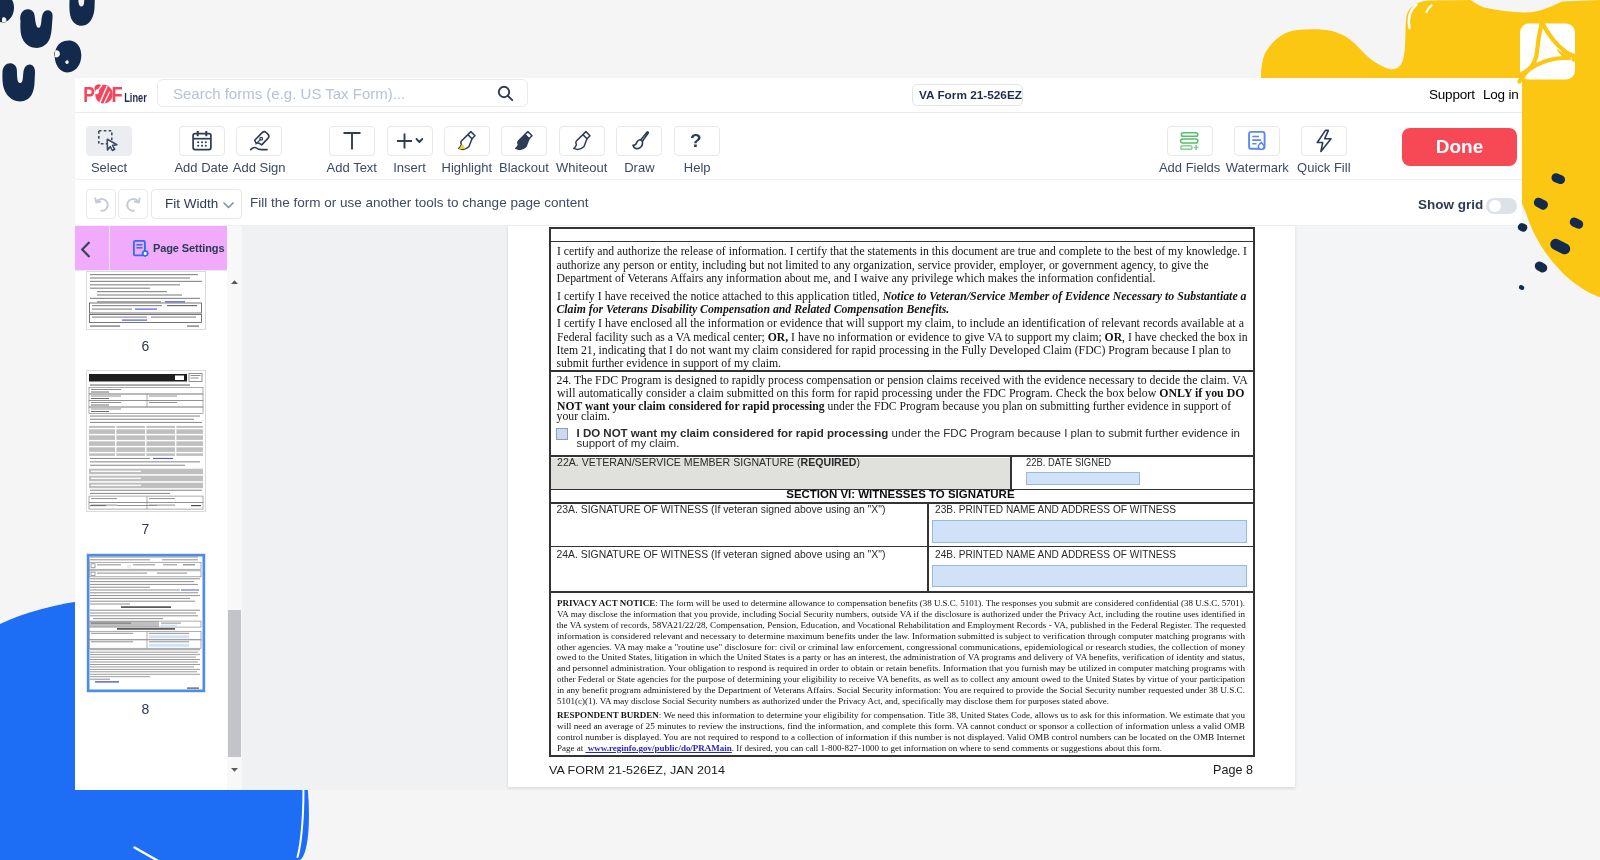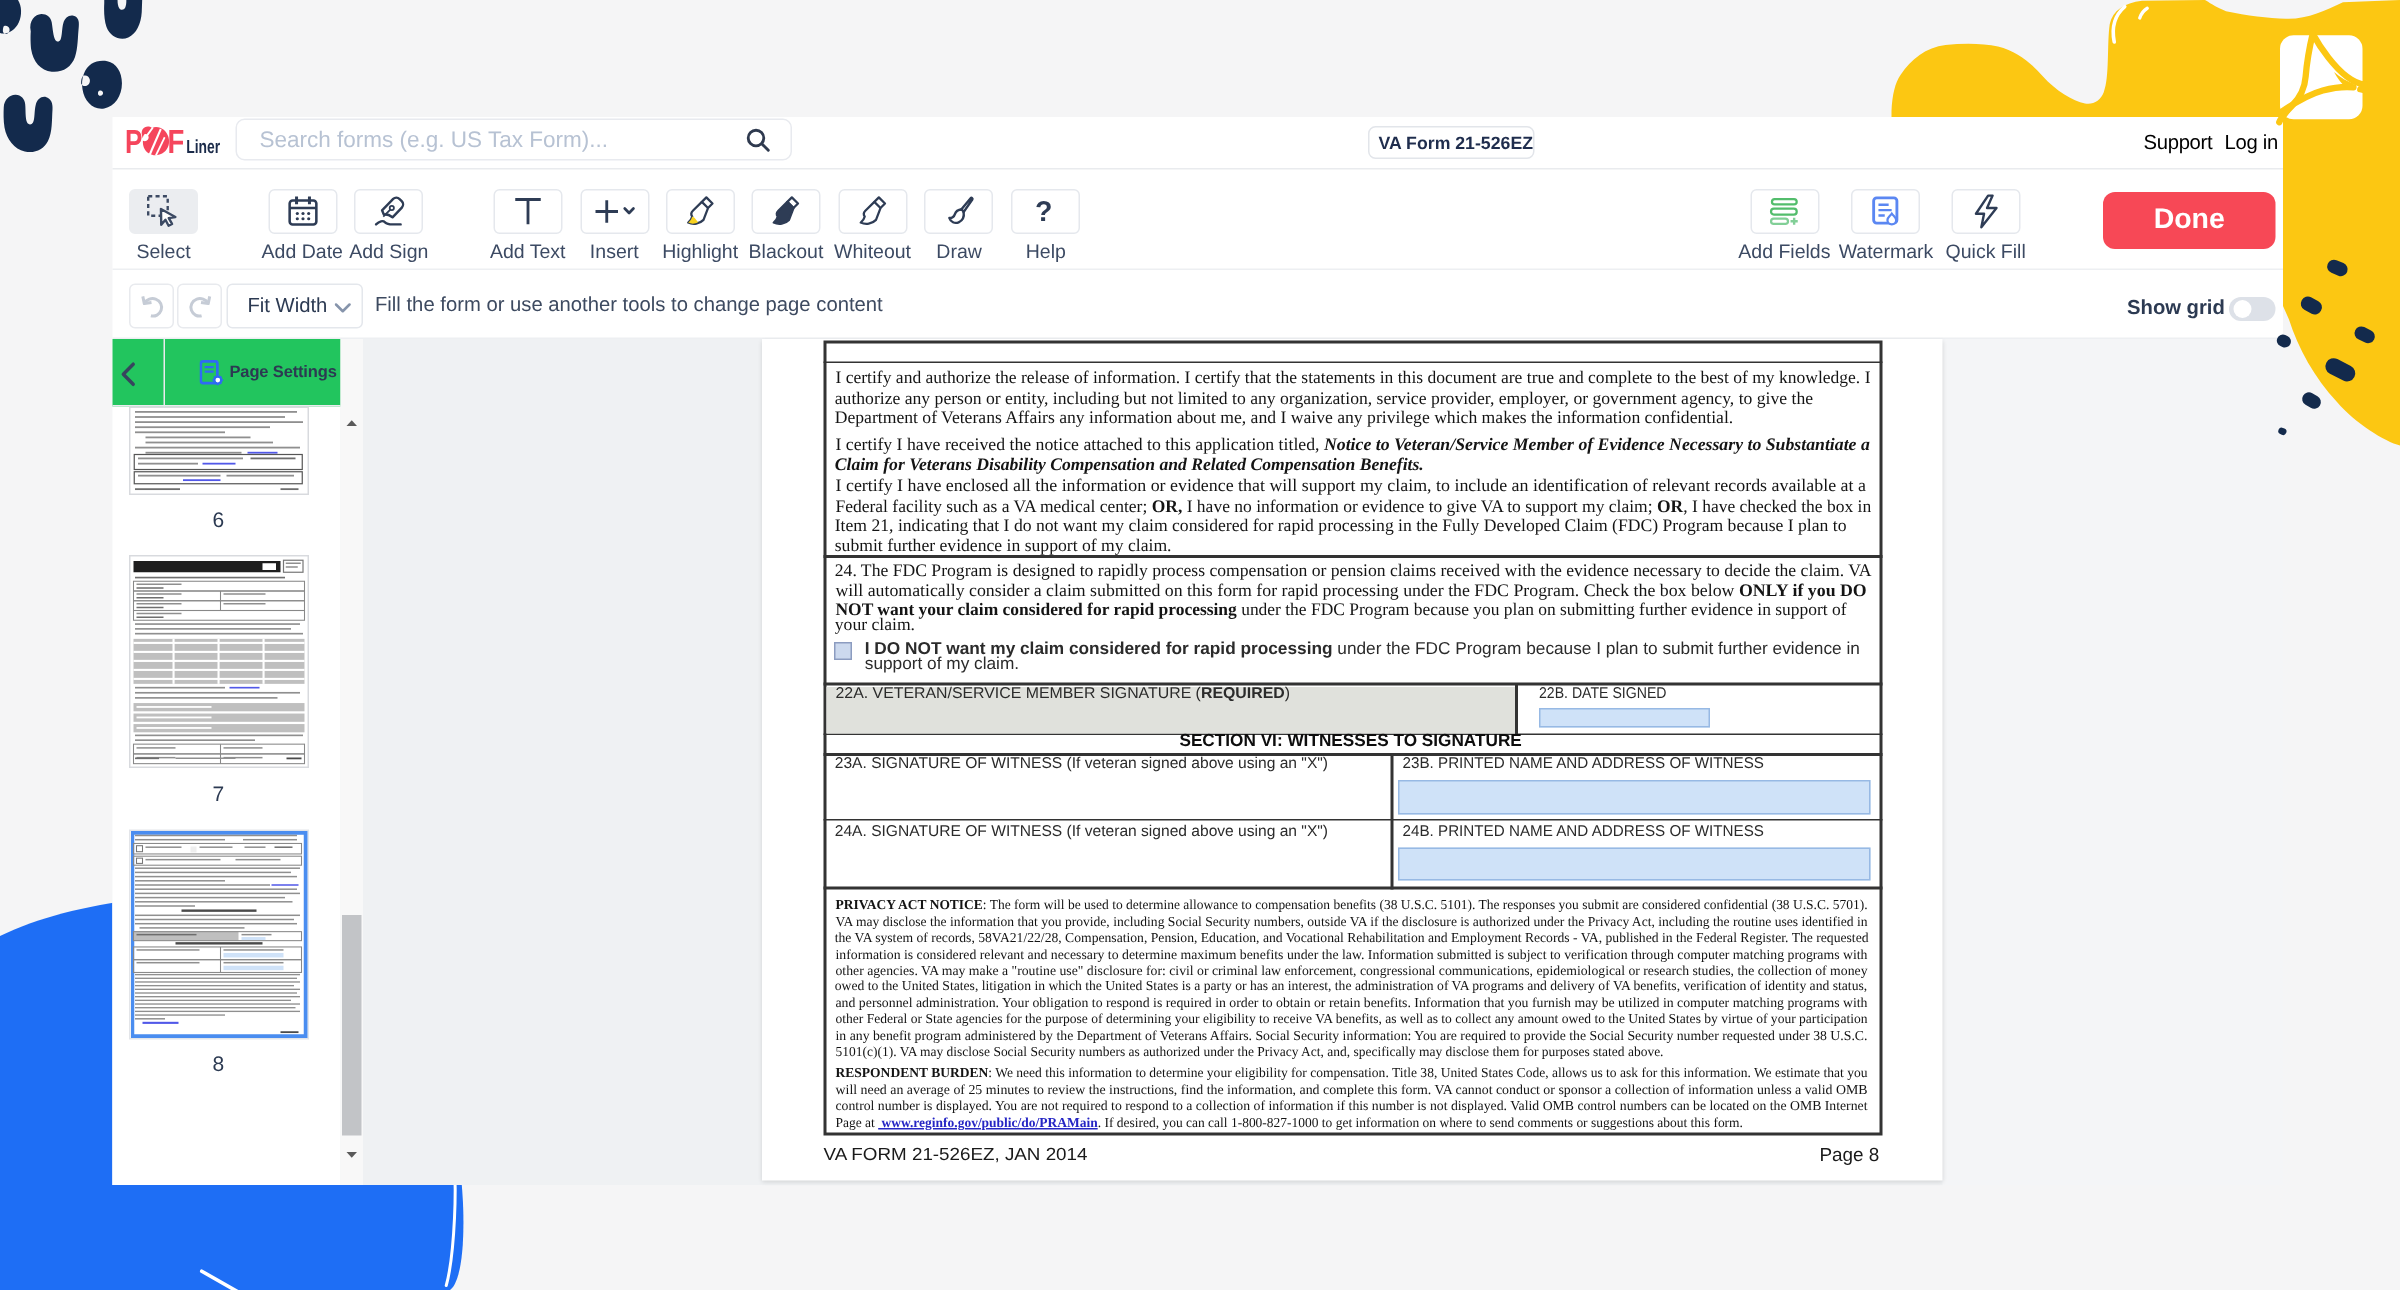--- a/index.html
+++ b/index.html
@@ -30,21 +30,21 @@
   #fitw { position:absolute; left:76px; top:9.5px; width:91px; height:30px; border:1px solid #e4e7ec; border-radius:4px; font-size:13.5px; color:#2c3a52; line-height:28px; padding-left:13px; }
   #hint { position:absolute; left:175px; top:15px; font-size:13.5px; color:#3d4a60; }
   #showgrid { position:absolute; left:1343px; top:17px; font-size:13.5px; font-weight:bold; color:#2c3a52; }
   #toggle { position:absolute; left:1411px; top:18px; width:31px; height:16.5px; background:#dde1e8; border-radius:9px; }
   #toggle .knob { position:absolute; left:2.5px; top:2.2px; width:12px; height:12px; background:#fff; border-radius:50%; }
 
   
   #content { position:absolute; left:0; top:147.5px; width:1447px; height:564.5px; background:#eff1f3; }
   #rightpanel { position:absolute; left:1219.5px; top:0; width:227.5px; height:564.5px; background:#f4f5f7; }
   #sidebar { position:absolute; left:0; top:0; width:152px; height:564.5px; background:#fff; }
-  #sidehdr { position:absolute; left:0; top:0; width:152px; height:45.5px; border-bottom:1px solid #e9ebee; background:#22c55e; }
+  #sidehdr { position:absolute; left:0; top:0; width:152px; height:45.5px; border-bottom:1px solid #e9ebee; background:#f0abfc; }
   #sidehdr .div { position:absolute; left:33.5px; top:0; width:1px; height:45.5px; background:#e9ebee; }
   #pslab { position:absolute; left:78px; top:16.5px; font-size:11px; font-weight:bold; color:#2c3a52; white-space:nowrap; letter-spacing:-0.1px; }
   #sscroll { position:absolute; left:152px; top:0; width:14.5px; height:564.5px; background:#f8f8f8; }
   #sscroll .thumb { position:absolute; left:1px; top:384.5px; width:12.5px; height:147px; background:#c2c4c7; }
   .pthumb { position:absolute; left:11.5px; width:118px; background:#fff; box-shadow:0 0 0 1px #d8dade; }
   .plab { position:absolute; left:0; width:141px; text-align:center; font-size:14px; color:#2c3a52; }
 
 
   
   #page .ln { position:absolute; background:#333; }

